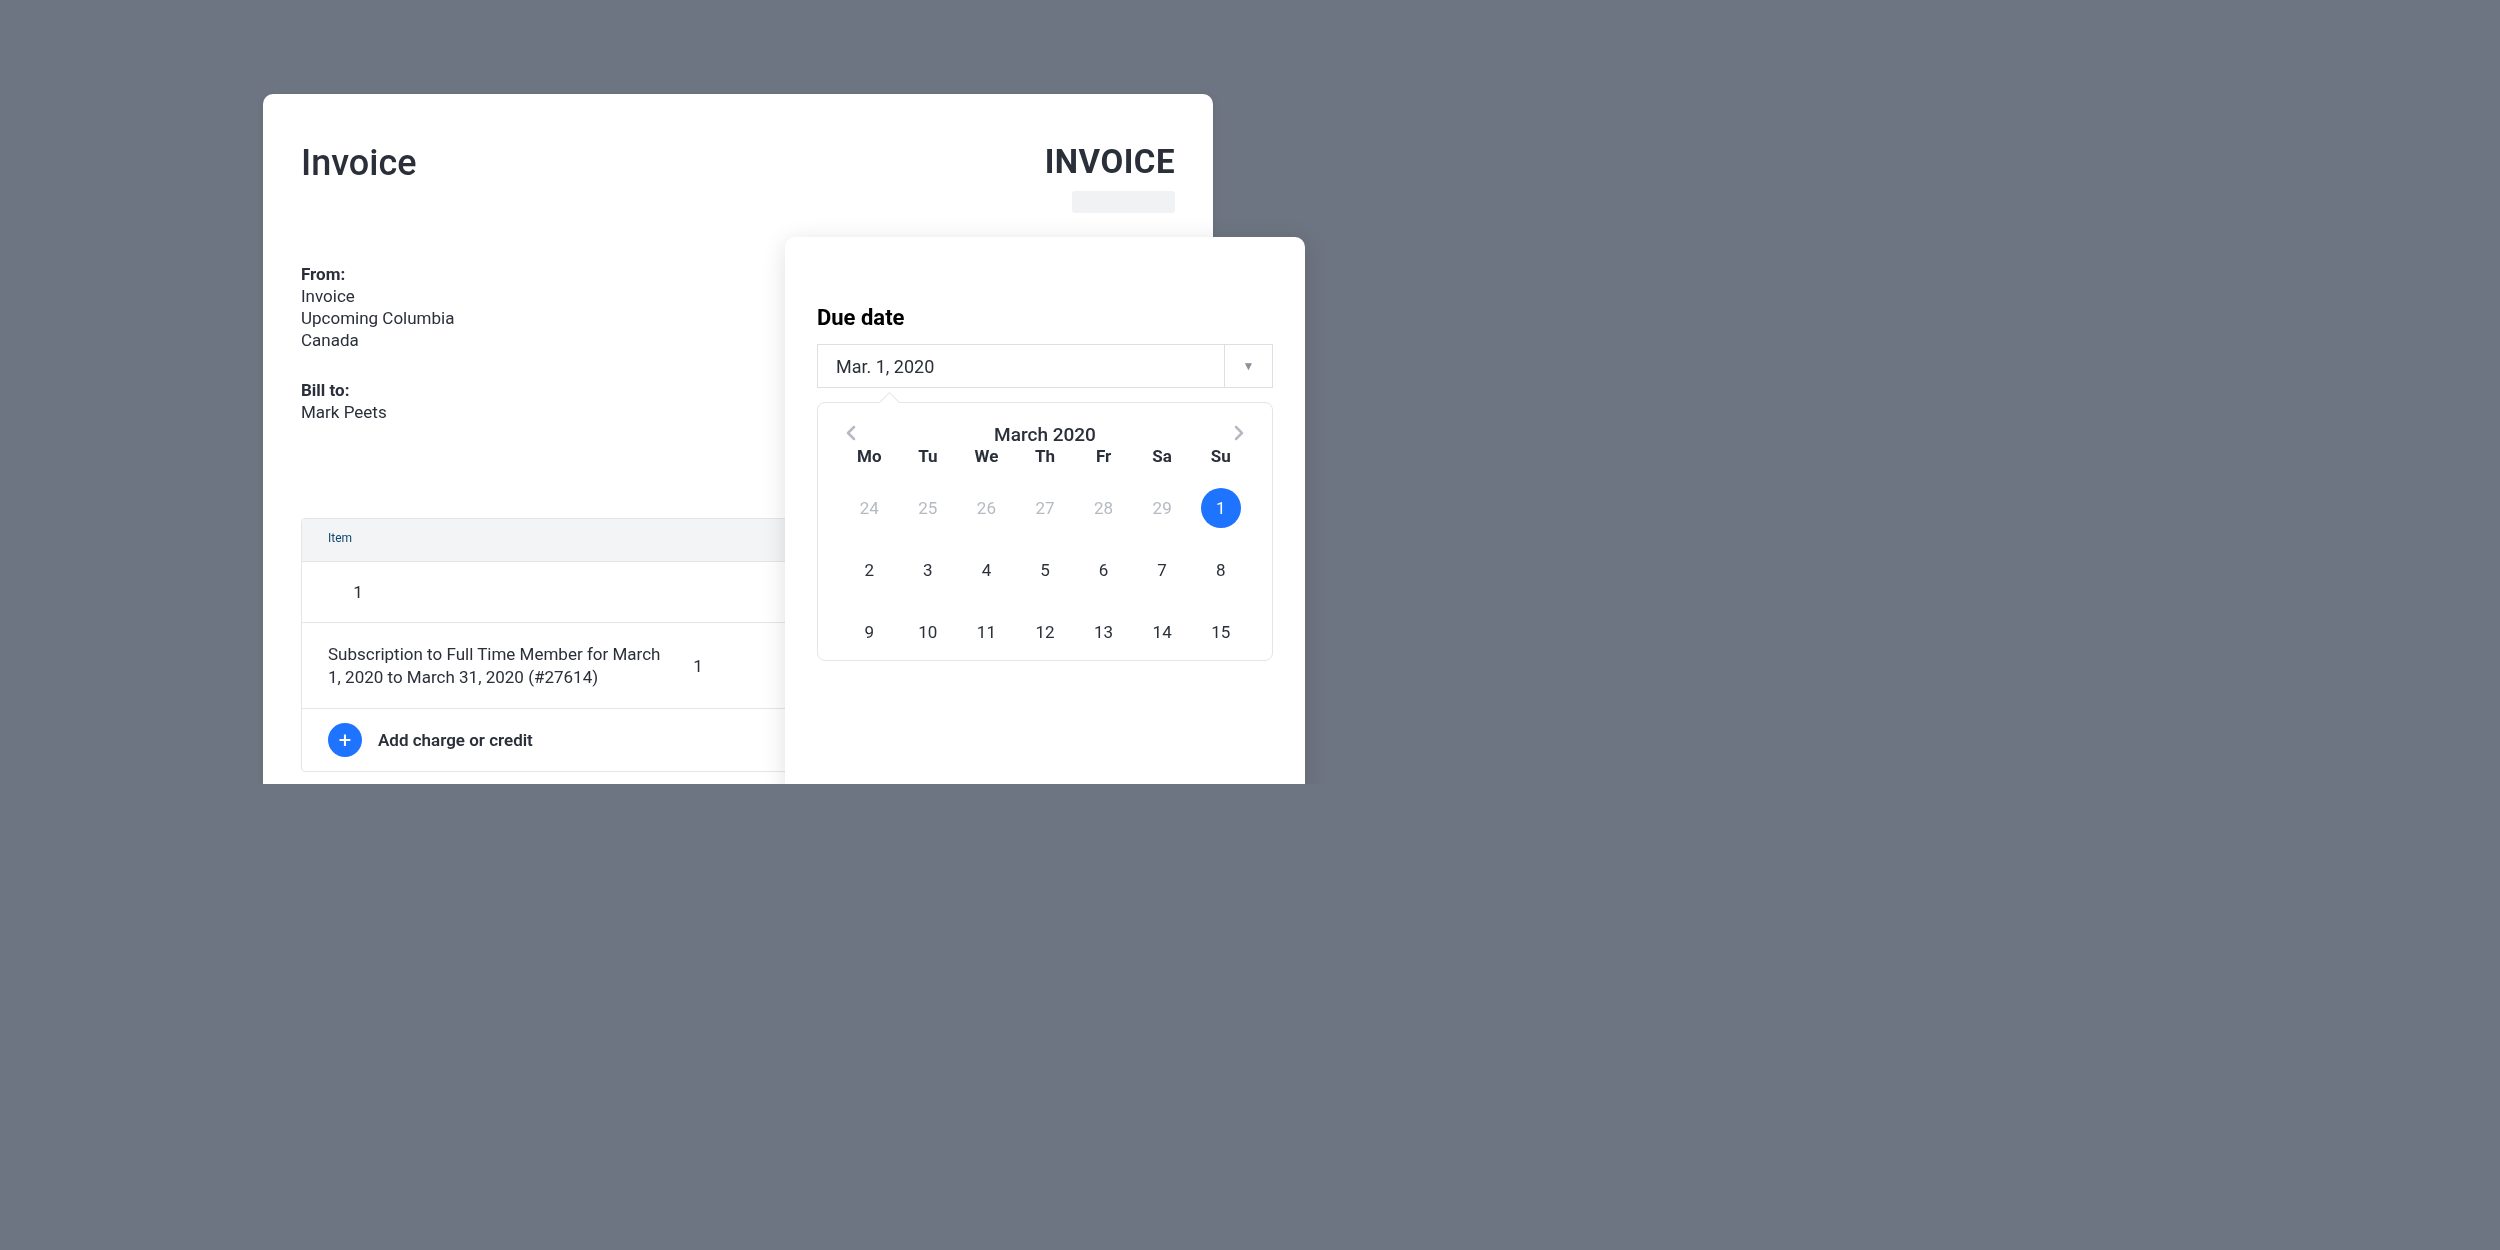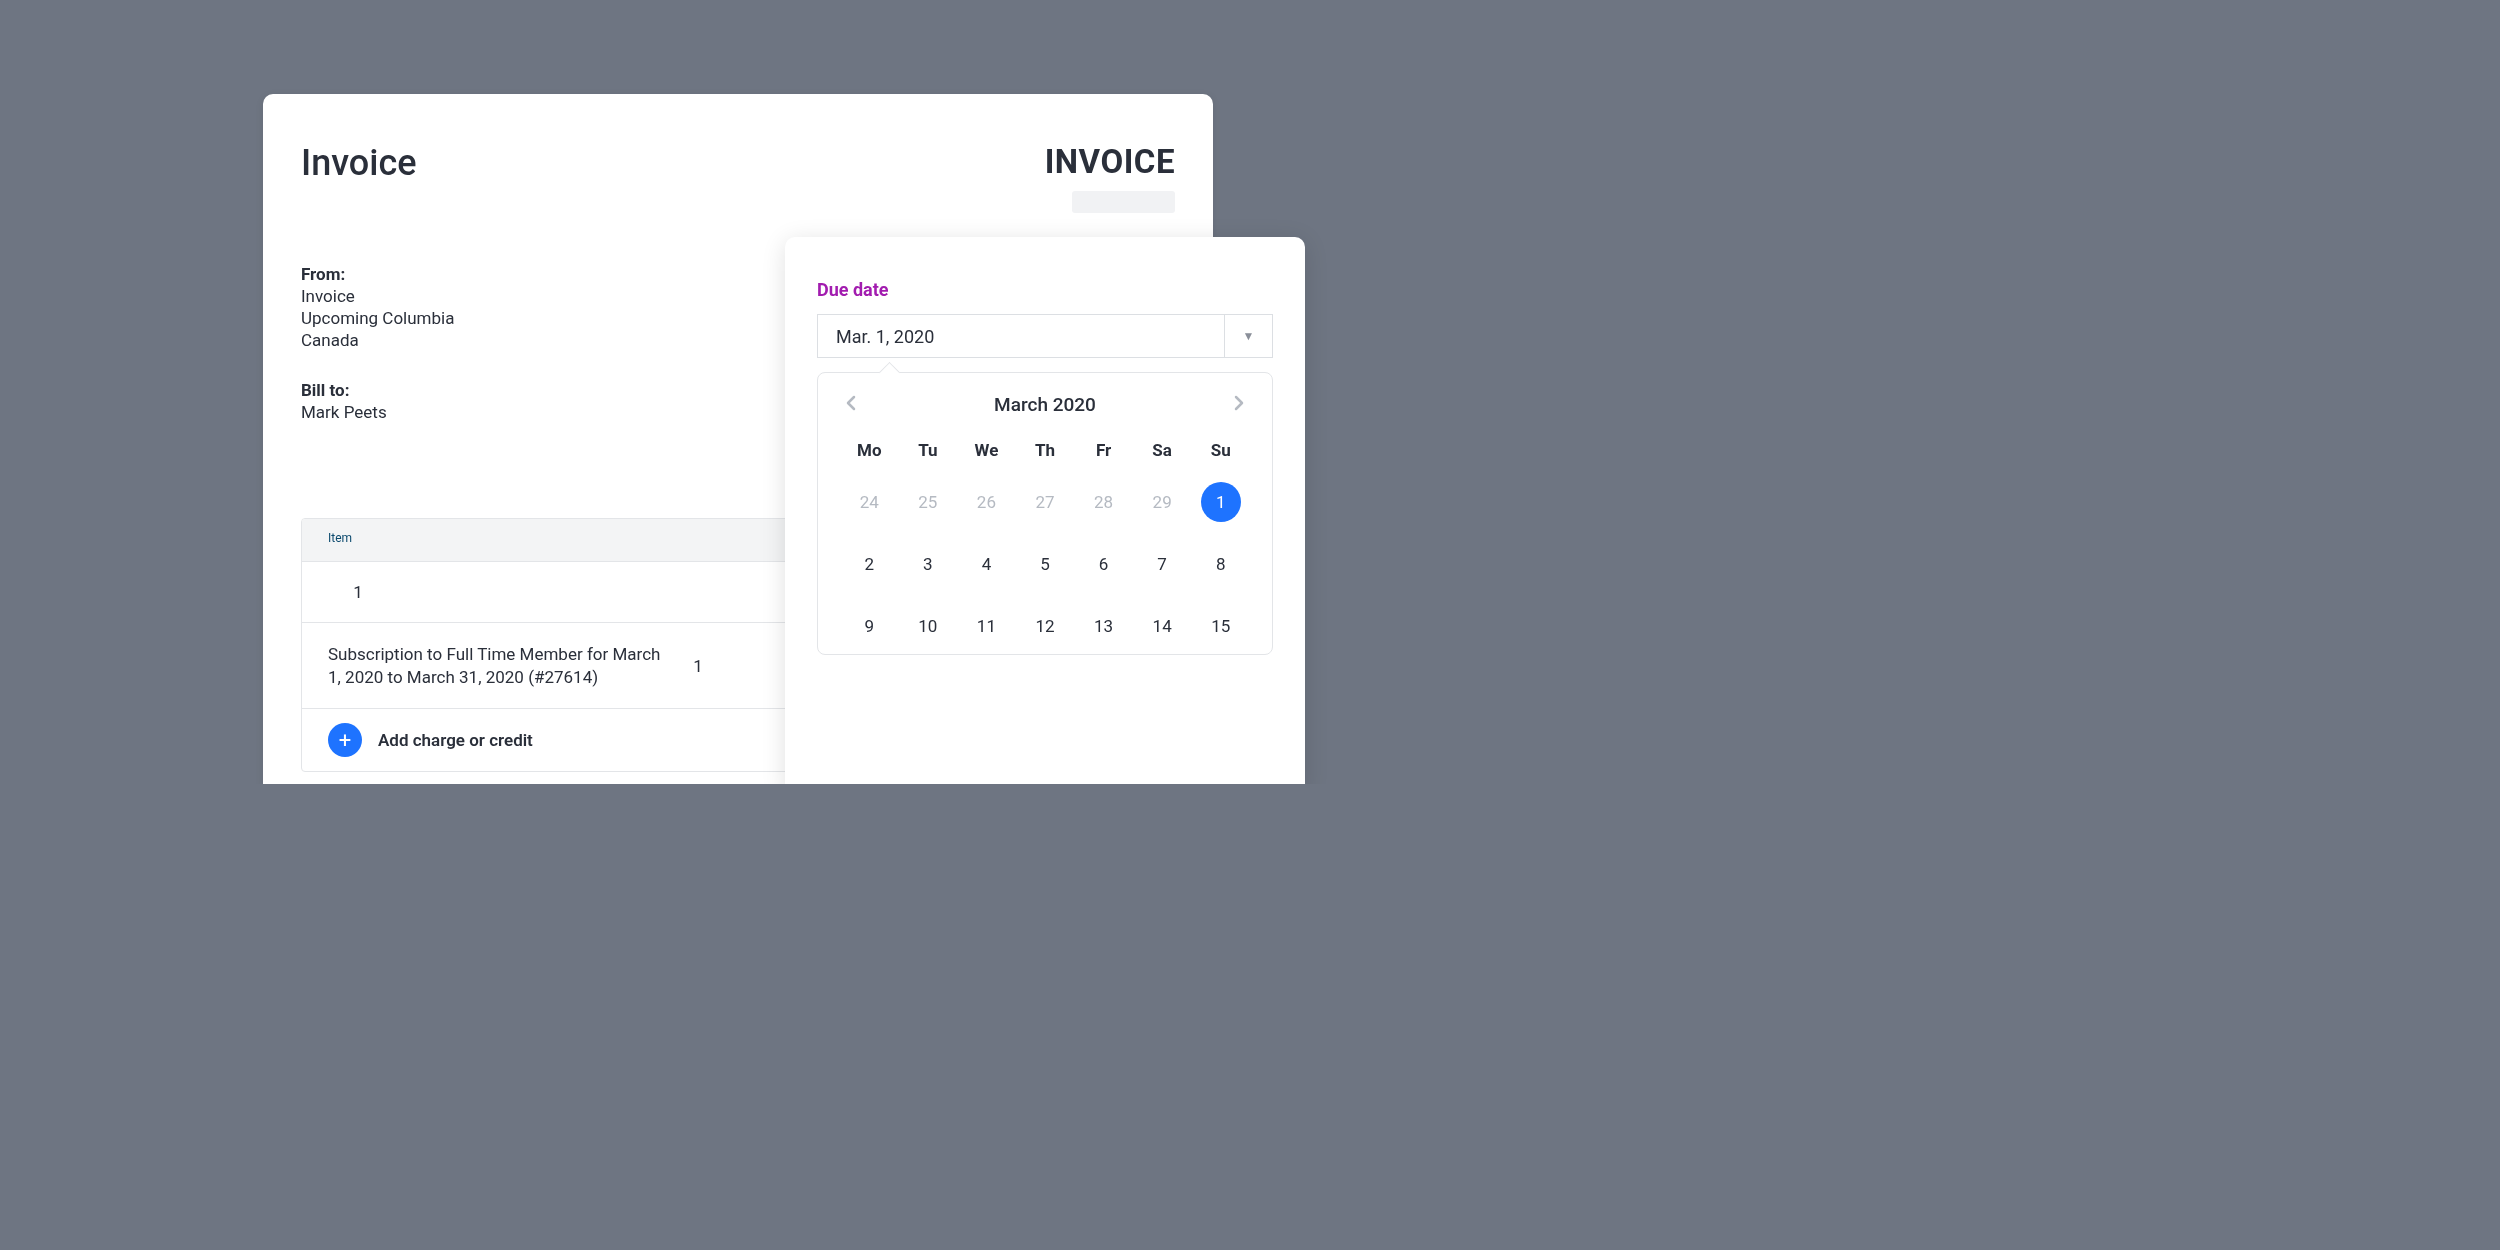--- a/index.html
+++ b/index.html
@@ -186,24 +186,24 @@
     display: inline-flex;
     align-items: center;
     justify-content: center;
     font-size: 12px;
     color: #6b7280;
     font-weight: 600;
     font-style: italic;
     font-family: Georgia, serif;
   }
   .due-label {
-    margin-top: 8px;
-    font-size: 18px;
+    margin-top: 34px;
+    font-size: 22px;
     font-weight: 700;
-    color: #a21caf;
+    color: #000000;
   }
   .due-select {
     margin-top: 14px;
     border: 1px solid #dcdfe3;
     border-radius: 0;
     height: 44px;
     display: flex;
     align-items: center;
     overflow: hidden;
   }
@@ -241,21 +241,20 @@
     height: 14px;
     background: #fff;
     border-left: 1px solid #e3e5e8;
     border-top: 1px solid #e3e5e8;
     transform: rotate(45deg);
   }
   .cal-header {
     display: flex;
     align-items: center;
     justify-content: space-between;
-    margin-bottom: 24px;
   }
   .cal-nav {
     color: #b5bac2;
     font-size: 18px;
     cursor: pointer;
     width: 20px;
     text-align: center;
   }
   .cal-title {
     font-size: 19px;

